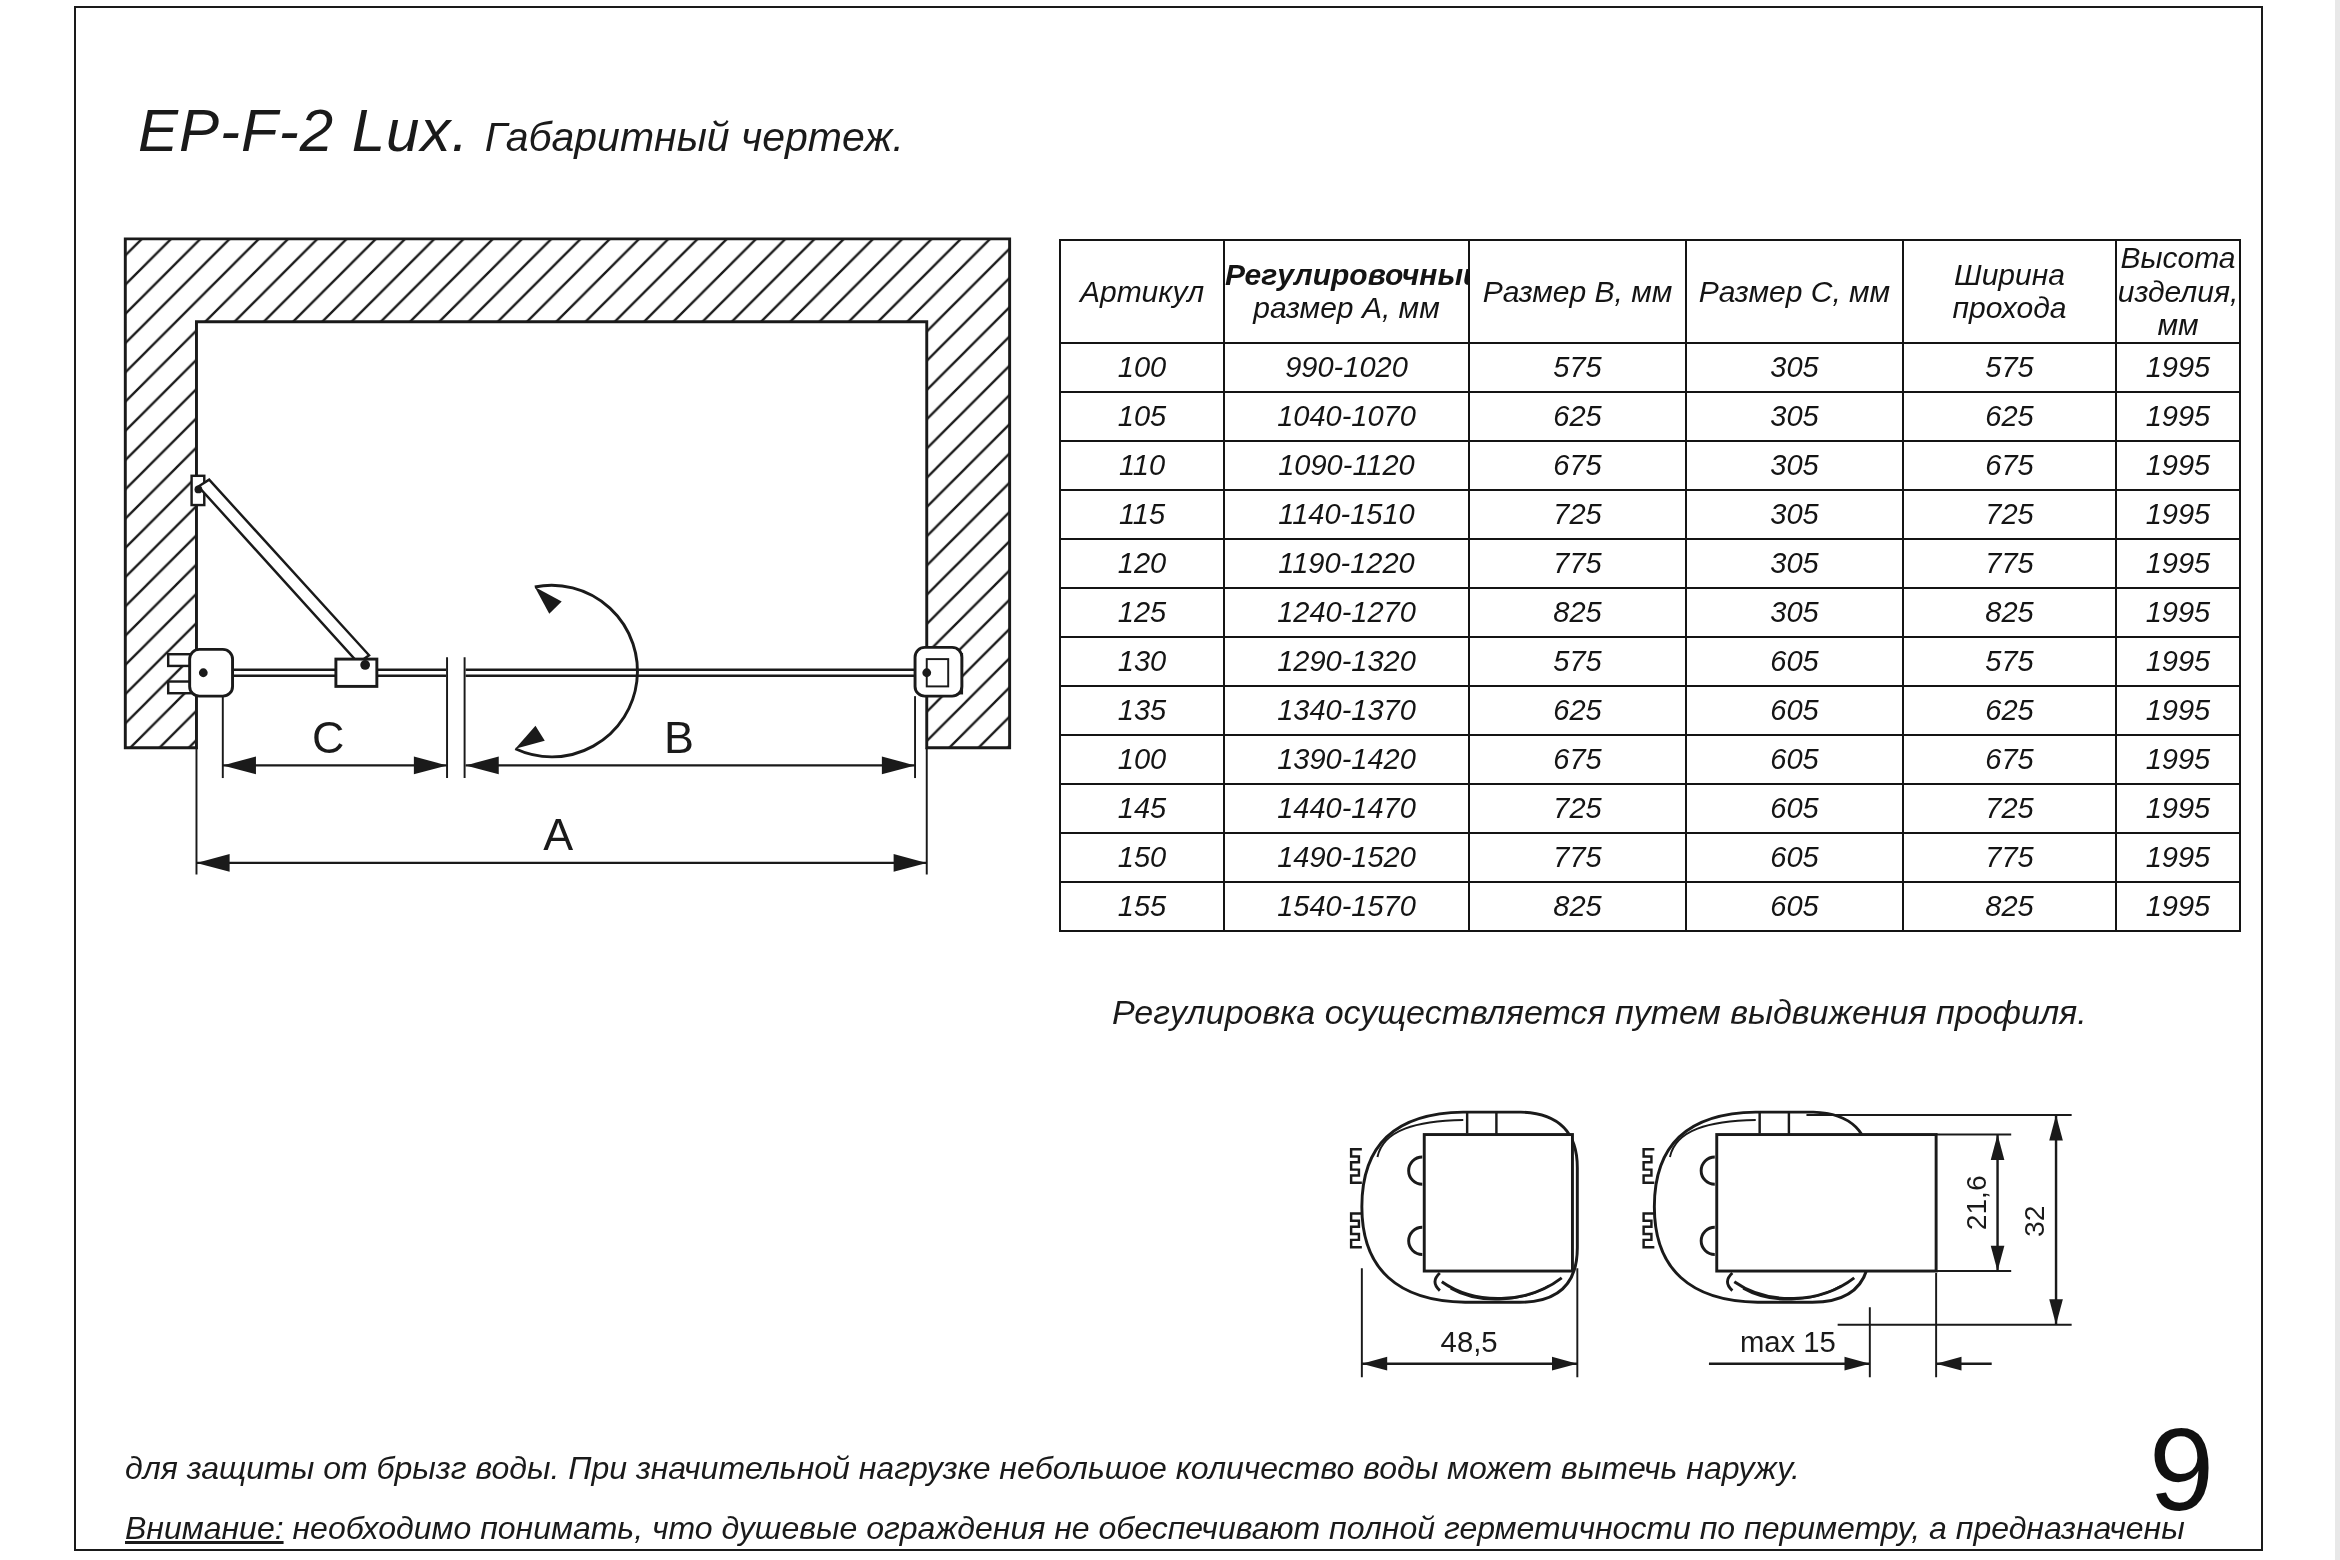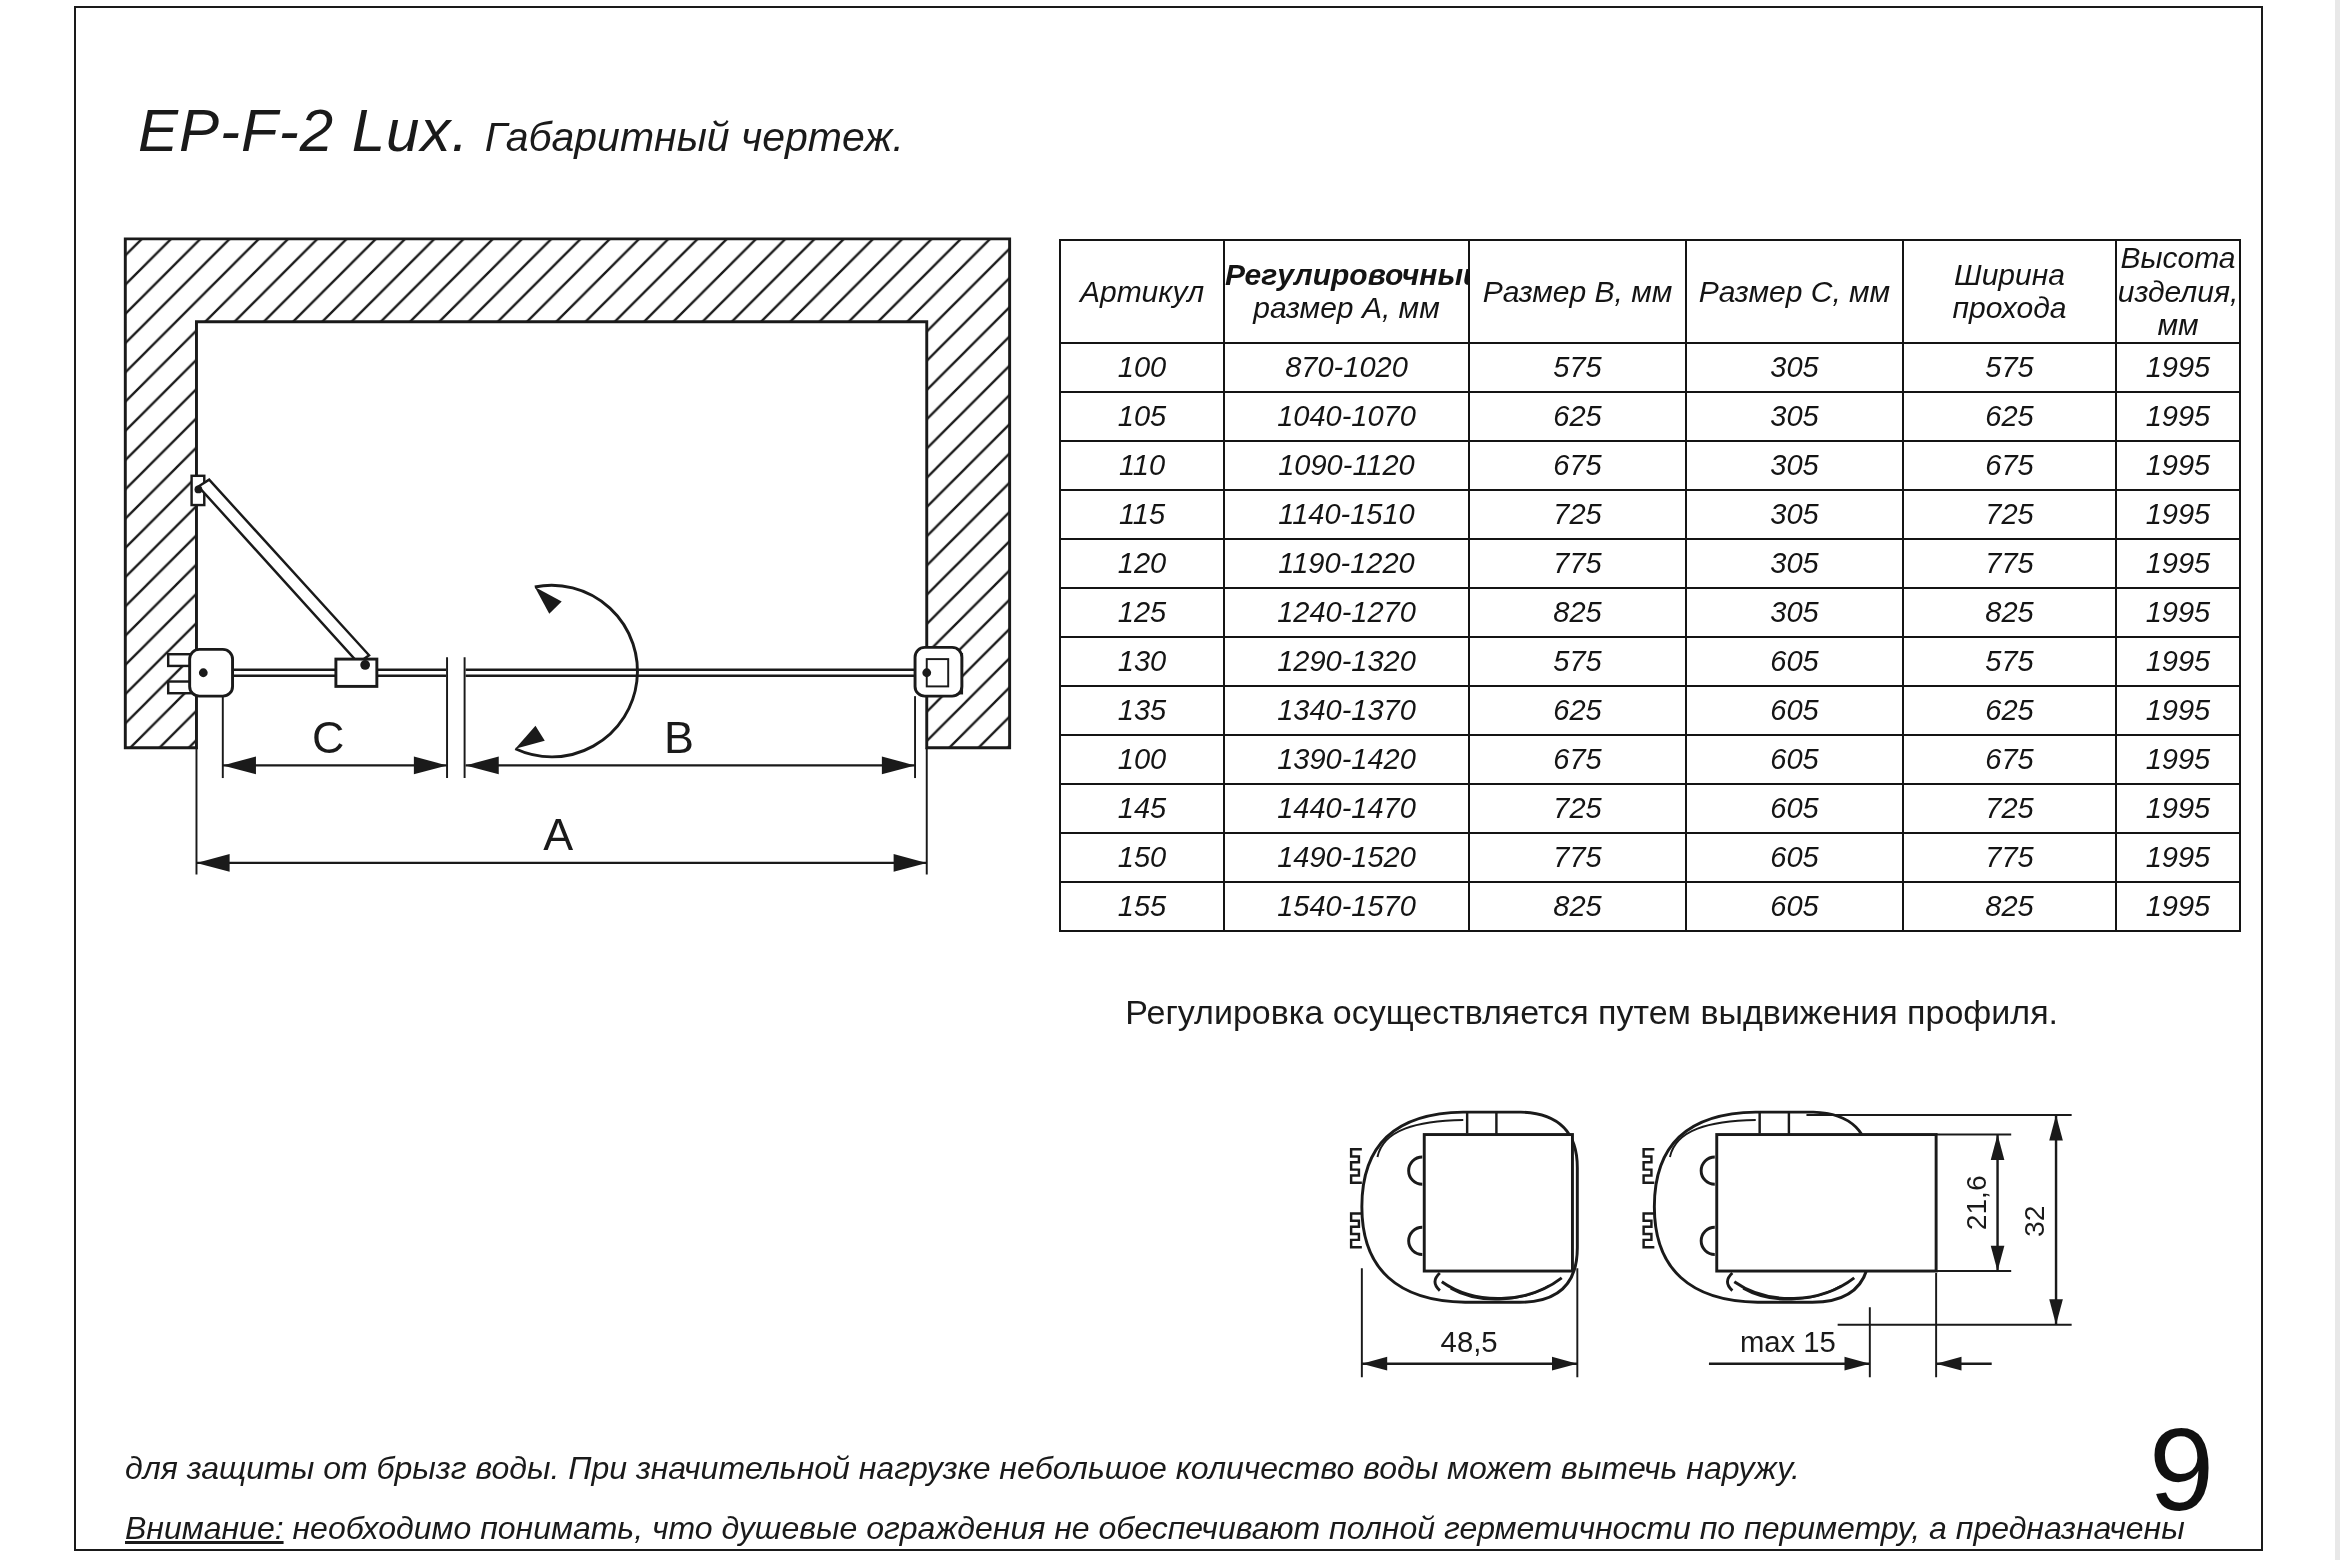--- a/index.html
+++ b/index.html
@@ -28,21 +28,21 @@
     border:2.9px solid #141414; text-align:center; vertical-align:middle;
     padding:0; font-weight:normal; overflow:hidden;
   }
   table.spec thead tr{height:94px;}
   table.spec tbody tr{height:49px;}
   table.spec th{font-size:30px; line-height:1.12;}
   table.spec td{font-size:29px;}
   .hb{font-weight:bold;}
   .notes{
     position:absolute; left:1112px; top:977px; width:946px;
-    text-align:right; font-size:34px; line-height:70px;
+    text-align:right; font-style:italic; font-size:34px; line-height:70px;
     white-space:nowrap;
   }
   .warning{
     position:absolute; left:125px; top:1438px; width:2126px;
     font-style:italic; font-size:32px; line-height:60px; white-space:nowrap;
   }
   .warning .u{text-decoration:underline;}
   .pagenum{
     position:absolute; left:2149px; top:1402px; font-size:117px;
     font-style:normal; color:#111;
@@ -157,21 +157,21 @@
           <th>
             <div>Высота</div>
             <div>изделия,</div>
             <div>мм</div>
           </th>
         </tr>
       </thead>
       <tbody>
         <tr>
             <td>100</td>
-            <td>870-1020</td>
+            <td>990-1020</td>
             <td>575</td>
             <td>305</td>
             <td>575</td>
             <td>1995</td>
           </tr>
         <tr>
             <td>105</td>
             <td>1040-1070</td>
             <td>625</td>
             <td>305</td>

